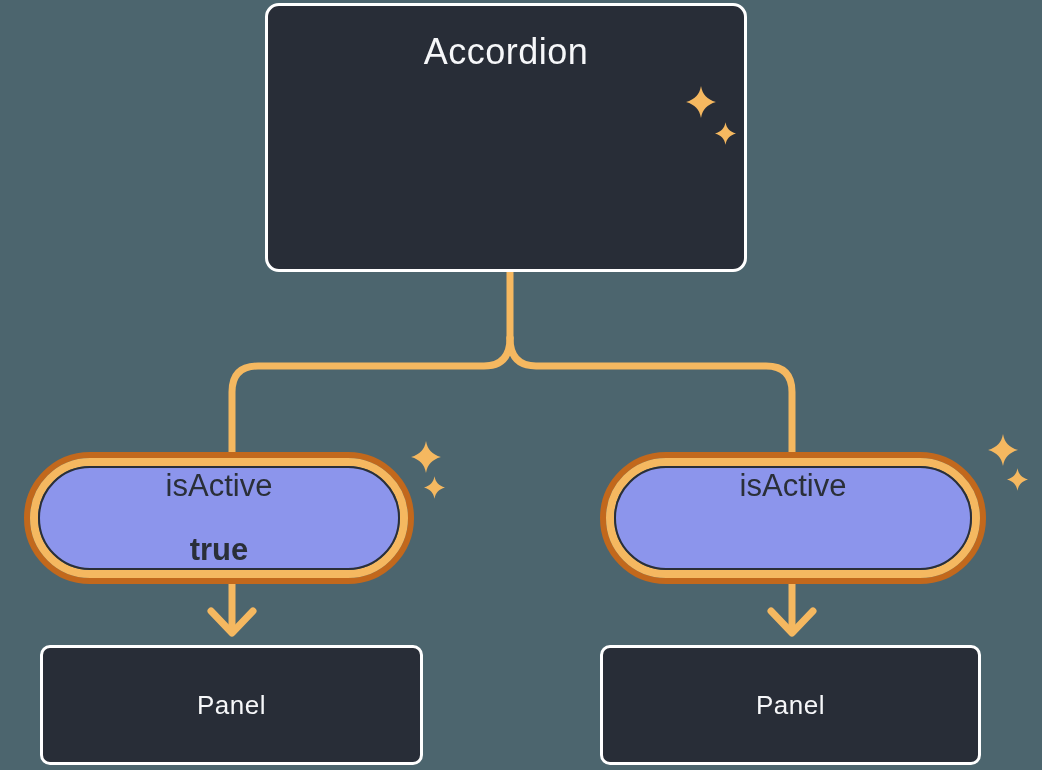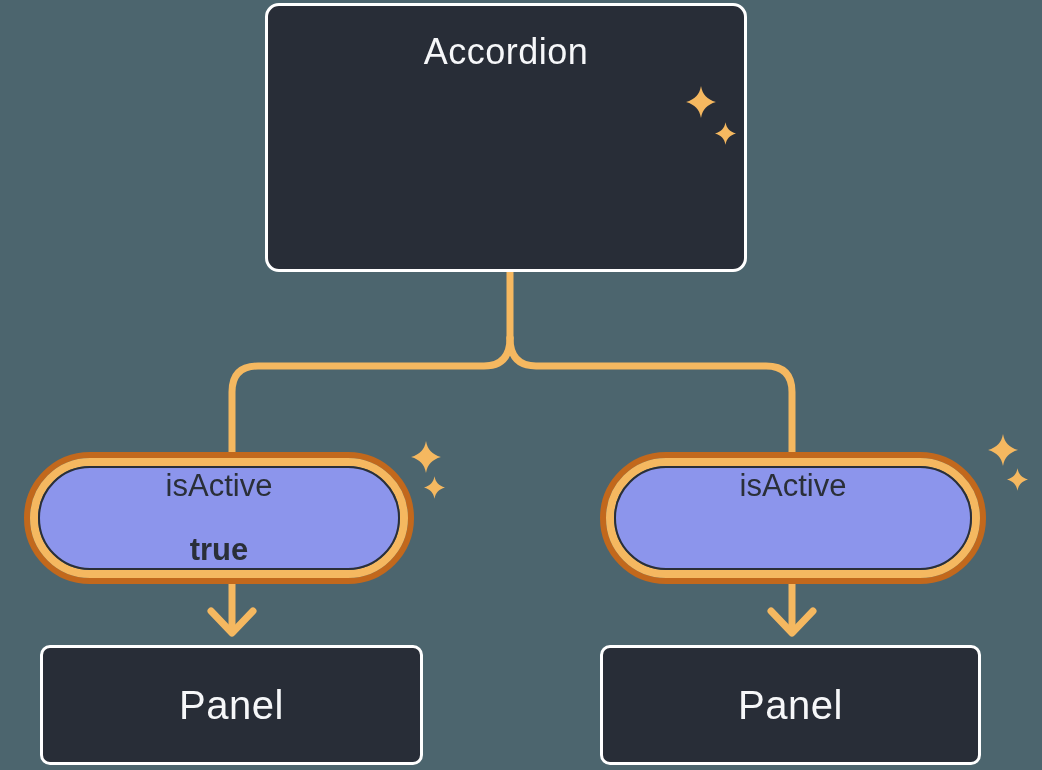--- a/index.html
+++ b/index.html
@@ -39,21 +39,21 @@
   .purple-text{color:var(--purple-text);}
   .dark-text{color:var(--text-dark);}
   .divider-orange{background:var(--orange-light);}
   .divider-dark{background:var(--text-dark);width:2.5px;}
   .state-pill .pill-value{width:92px;}
   .prop-pill .pill-value{width:150px;}
   .panel{
     display:flex;align-items:center;justify-content:center;
     border-radius:10px;
   }
-  .panel-label{font-size:40px;font-weight:500;color:var(--text-light);letter-spacing:.5px;}
+  .panel-label{font-size:26px;font-weight:500;color:var(--text-light);letter-spacing:.5px;}
   .sparkle{position:absolute;z-index:3;}
   .sparkle path{fill:var(--orange-light);}
 </style>
 </head>
 <body>
 
 <div class="canvas">
 
   <svg class="connectors" viewBox="0 0 1042 770">
     <path d="M510 270 L510 338"></path>

